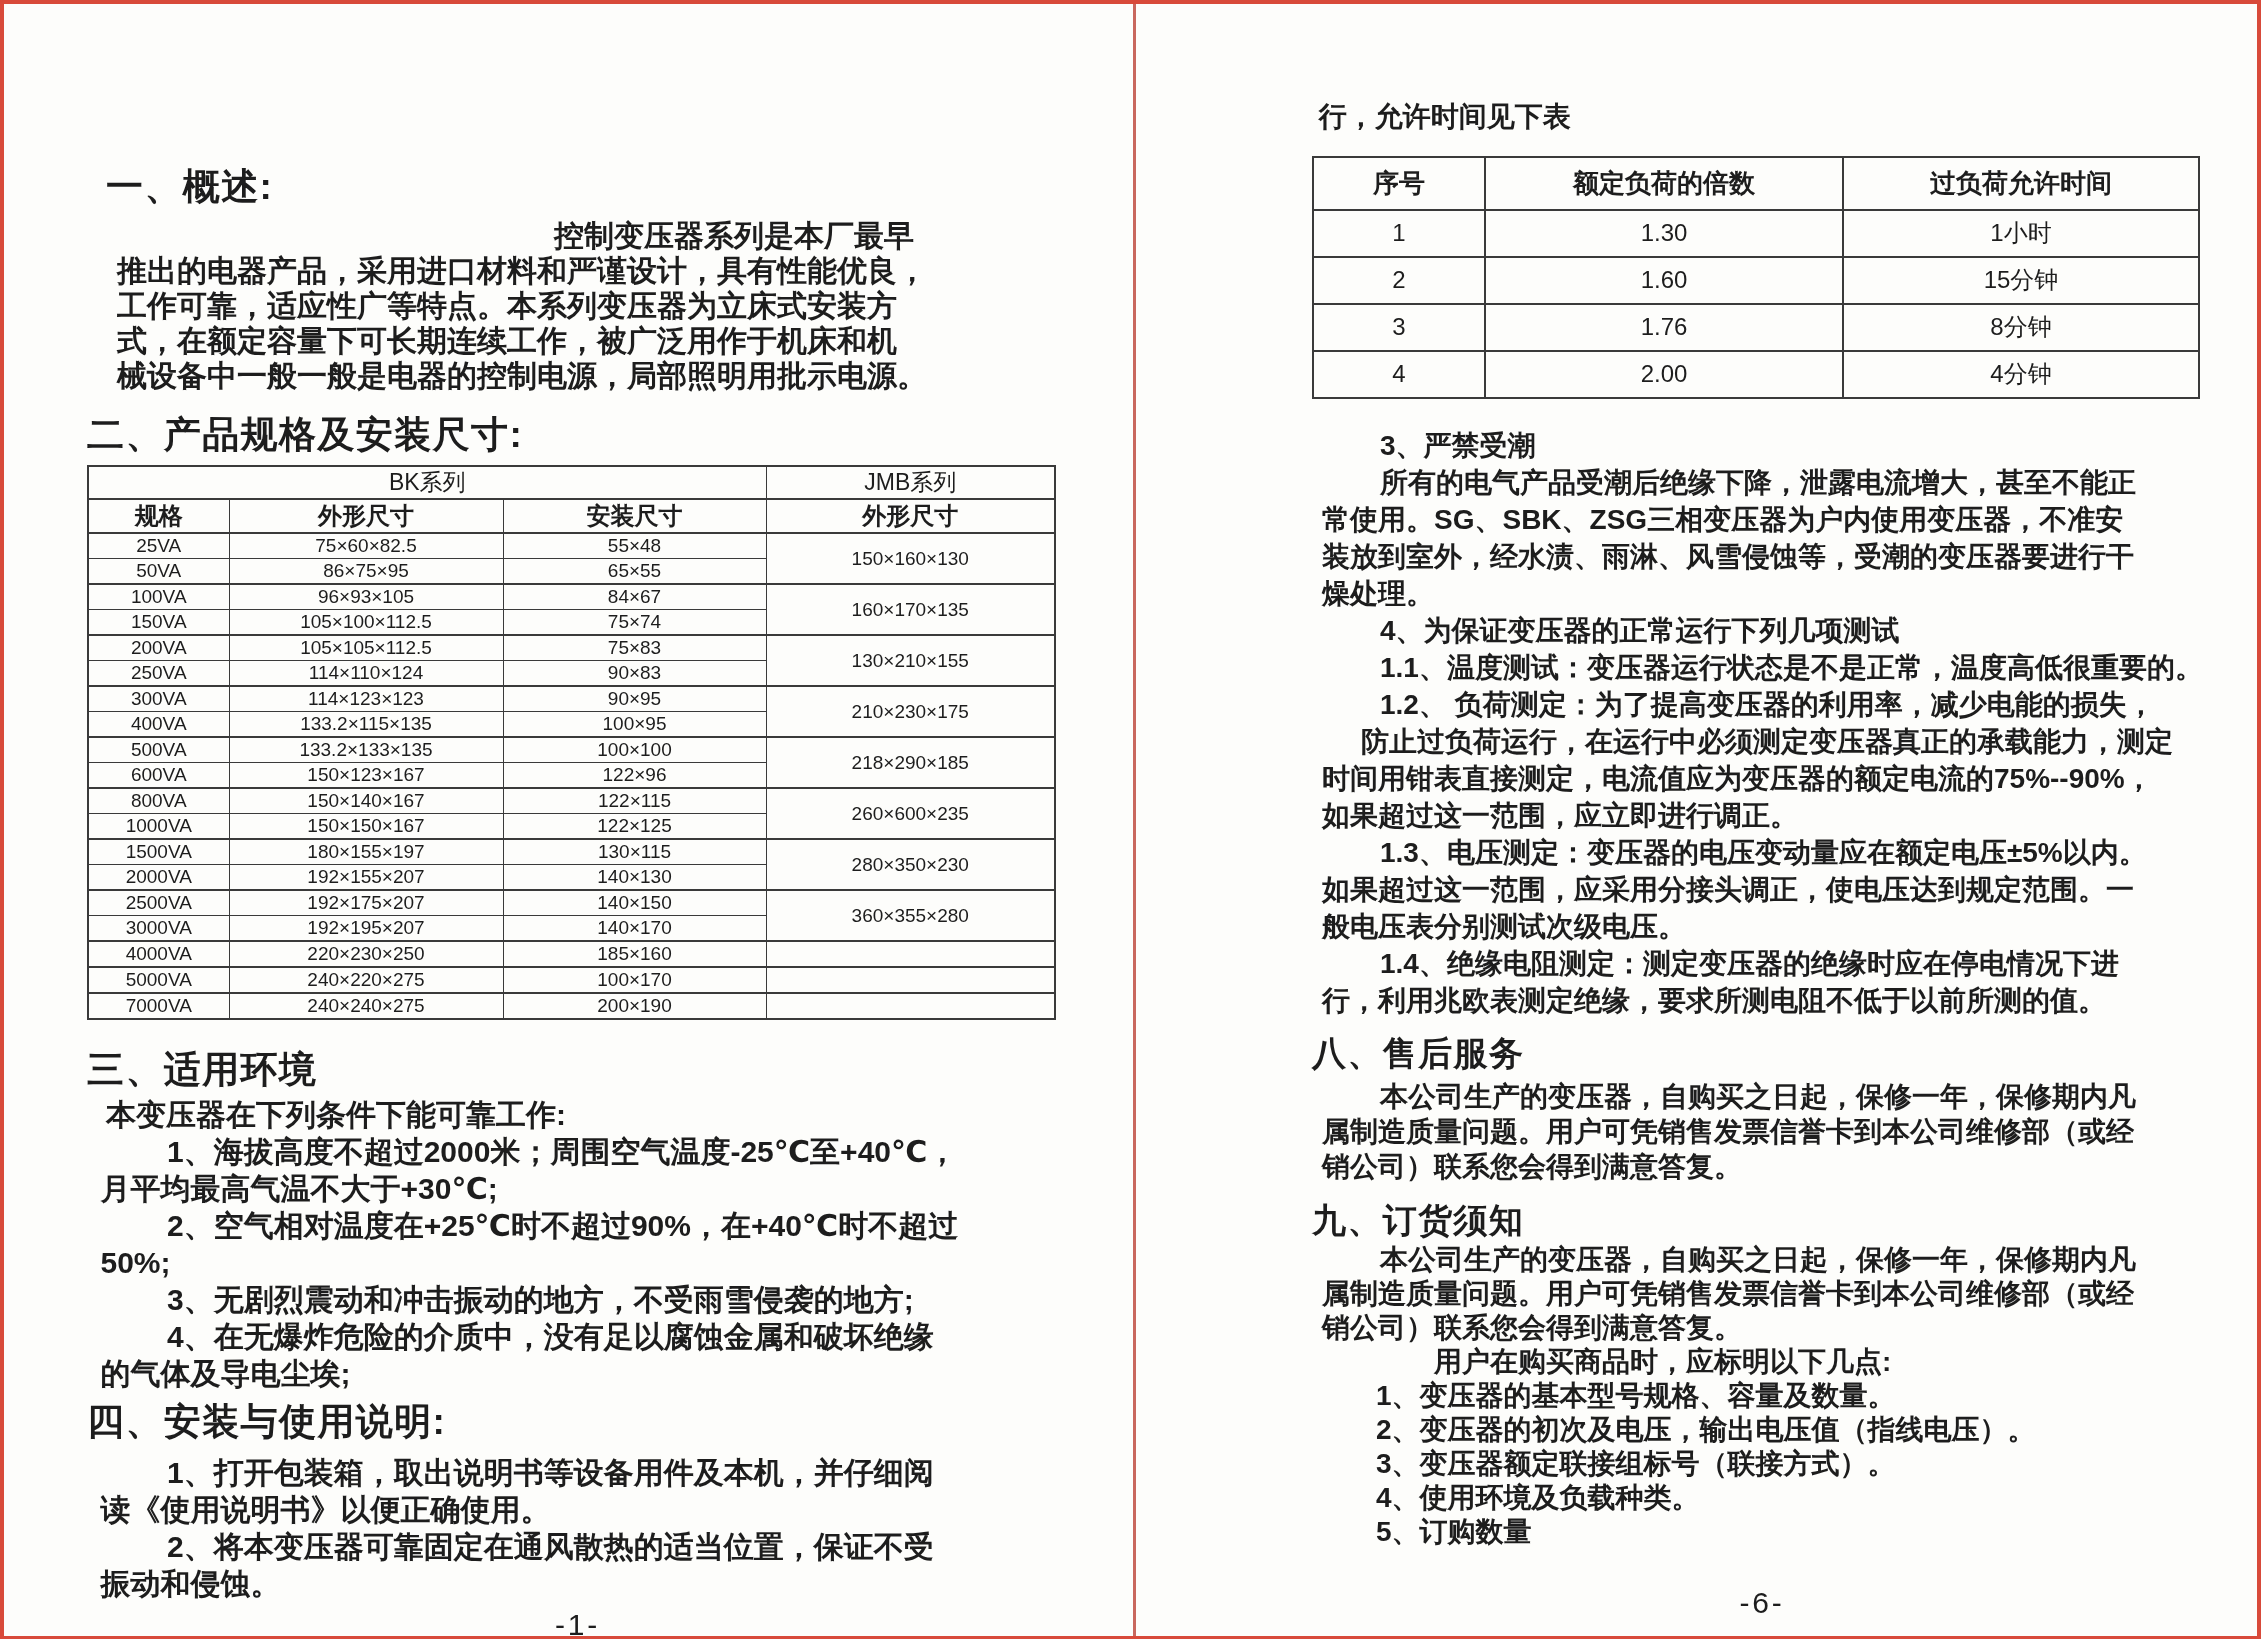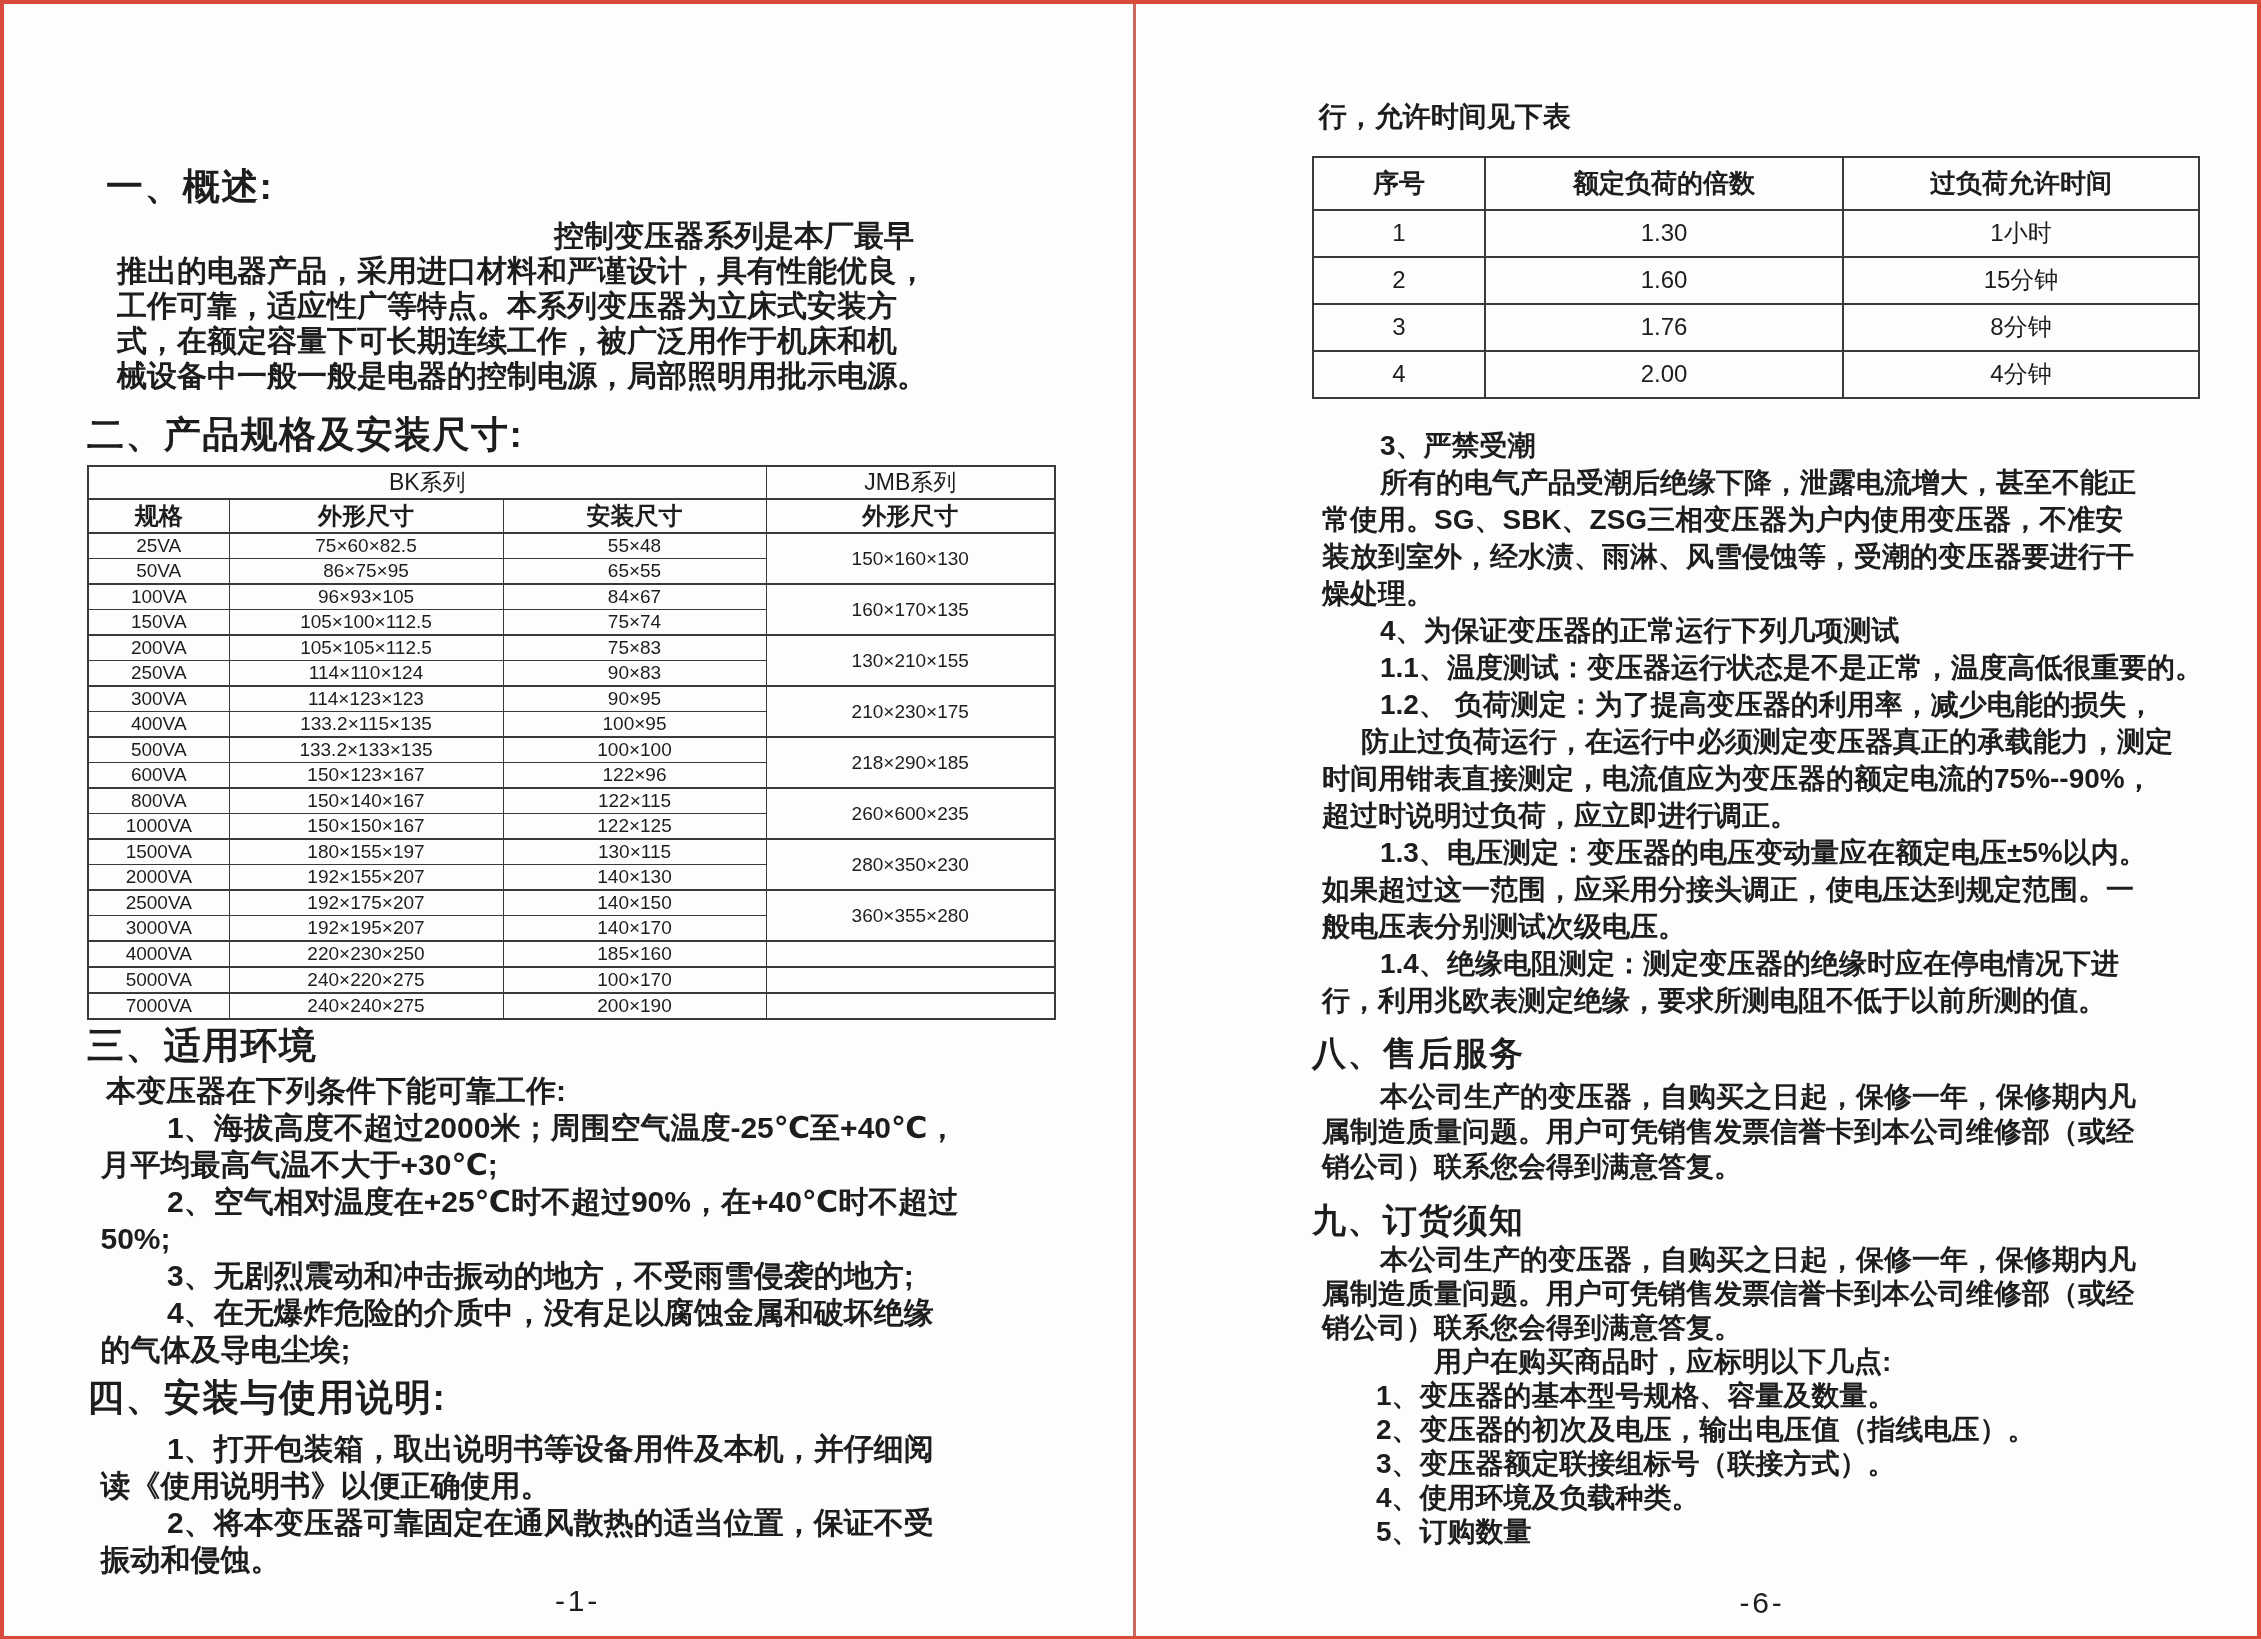--- a/index.html
+++ b/index.html
@@ -26,21 +26,21 @@
   .tl{font-weight:bold;white-space:nowrap;}
   .lines-s1{margin-top:9.5px;font-size:30px;line-height:35px;}
   .lines-s3{margin-top:5.4px;font-size:30px;line-height:37px;}
   .lines-s4{margin-top:10.8px;font-size:30px;line-height:37px;}
   .lines-body{margin-top:28px;font-size:28px;line-height:37px;}
   .lines-s8{margin-top:5.4px;font-size:28px;line-height:35px;}
   .lines-s9{margin-top:1.4px;font-size:28px;line-height:34px;}
 
   #lh1{margin:161px 0 0 19px;}
   #lh2{margin-top:20px;}
-  #lh3{margin-top:4px;}
+  #lh3{margin-top:28px;}
   #lh4{margin-top:8px;}
   #rh8{margin-top:13.5px;}
   #rh9{margin-top:15px;}
 
   .intro{margin:96px 0 0 6.8px;font-size:28px;line-height:34px;font-weight:bold;}
 
   table{border-collapse:collapse;table-layout:fixed;}
   td{vertical-align:middle;text-align:center;color:var(--ink);}
 
   .spec{width:967px;margin-top:9.5px;border:2.7px solid var(--bline);}
@@ -269,21 +269,21 @@
         <div class="tl" style="padding-left: 68px;">3、严禁受潮</div>
         <div class="tl" style="padding-left: 68px;">所有的电气产品受潮后绝缘下降，泄露电流增大，甚至不能正</div>
         <div class="tl" style="padding-left: 10px;">常使用。SG、SBK、ZSG三相变压器为户内使用变压器，不准安</div>
         <div class="tl" style="padding-left: 10px;">装放到室外，经水渍、雨淋、风雪侵蚀等，受潮的变压器要进行干</div>
         <div class="tl" style="padding-left: 10px;">燥处理。</div>
         <div class="tl" style="padding-left: 68px;">4、为保证变压器的正常运行下列几项测试</div>
         <div class="tl" style="padding-left: 68px;">1.1、温度测试：变压器运行状态是不是正常，温度高低很重要的。</div>
         <div class="tl" style="padding-left: 68px;">1.2、 负荷测定：为了提高变压器的利用率，减少电能的损失，</div>
         <div class="tl" style="padding-left: 10px; text-align: center;">防止过负荷运行，在运行中必须测定变压器真正的承载能力，测定</div>
         <div class="tl" style="padding-left: 10px;">时间用钳表直接测定，电流值应为变压器的额定电流的75%--90%，</div>
-        <div class="tl" style="padding-left: 10px;">超过时说明过负荷，应立即进行调正。</div>
+        <div class="tl" style="padding-left: 10px;">如果超过这一范围，应立即进行调正。</div>
         <div class="tl" style="padding-left: 68px;">1.3、电压测定：变压器的电压变动量应在额定电压±5%以内。</div>
         <div class="tl" style="padding-left: 10px;">如果超过这一范围，应采用分接头调正，使电压达到规定范围。一</div>
         <div class="tl" style="padding-left: 10px;">般电压表分别测试次级电压。</div>
         <div class="tl" style="padding-left: 68px;">1.4、绝缘电阻测定：测定变压器的绝缘时应在停电情况下进</div>
         <div class="tl" style="padding-left: 10px;">行，利用兆欧表测定绝缘，要求所测电阻不低于以前所测的值。</div>
       </div>
 
     <div id="rh8" class="h h-right">八、售后服务</div>
     <div class="lines-s8">
         <div class="tl" style="padding-left: 68px;">本公司生产的变压器，自购买之日起，保修一年，保修期内凡</div>

